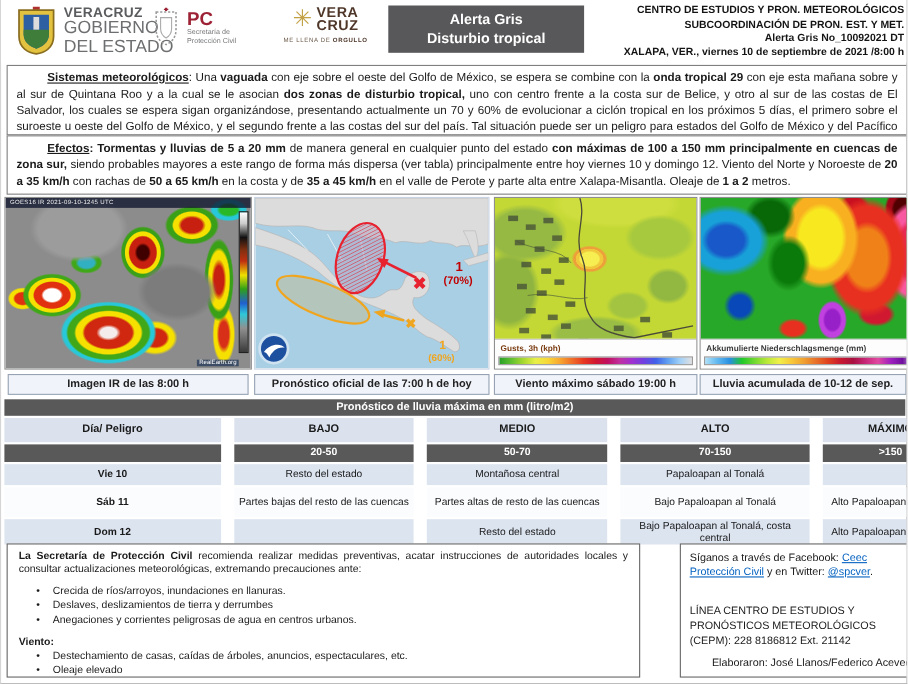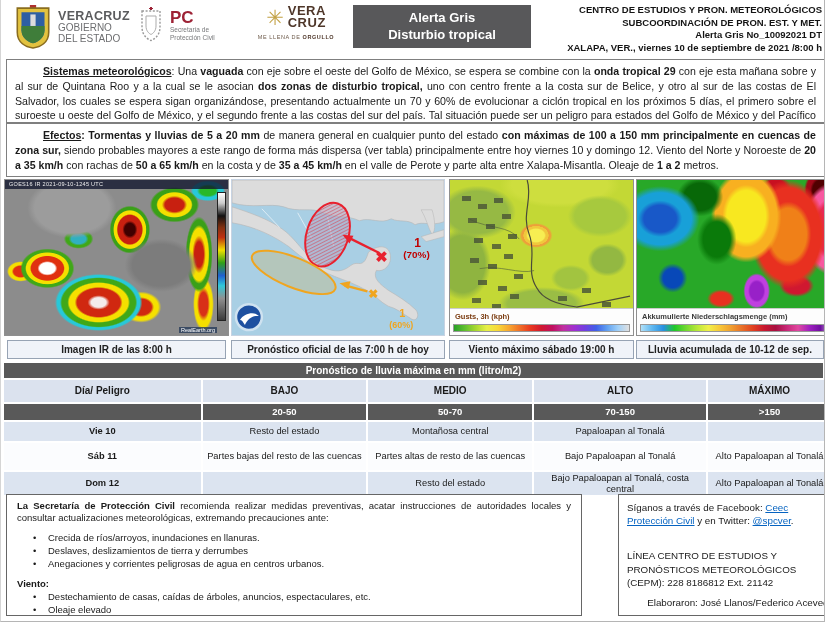--- a/index.html
+++ b/index.html
@@ -8,21 +8,21 @@
     border-right:1px solid #b5b5b5;border-left:1px solid #d5d5d5;border-bottom:1px solid #b5b5b5;box-sizing:border-box;}
   .b{font-weight:bold;}
   .u{text-decoration:underline;padding-left:28px;}
   .lnk{color:#0563c1;text-decoration:underline;cursor:pointer;}
 
   
   .hdr{position:absolute;top:0;left:0;width:825px;height:57px;background:#fff;}
   .gov{position:absolute;left:14px;top:5px;display:flex;align-items:center;gap:7px;}
   .gov-txt{font-weight:bold;color:#5b5c5e;line-height:1.05;}
   .gov-txt .l1{font-size:12.5px;letter-spacing:.3px;}
-  .gov-txt .l2,.gov-txt .l3{font-size:10px;font-weight:normal;color:#6d6e70;}
+  .gov-txt .l2,.gov-txt .l3{font-size:16px;font-weight:normal;color:#6d6e70;}
   .pclogo{position:absolute;left:137px;top:6px;display:flex;align-items:center;gap:6px;}
   .pc-txt .abbr{font-size:17px;font-weight:bold;color:#9d2235;line-height:1;}
   .pc-txt .sub{font-size:6.5px;color:#77787a;line-height:1.15;}
   .vclogo{position:absolute;left:250px;top:5px;width:90px;text-align:center;}
   .vc-row{display:flex;align-items:center;justify-content:center;gap:4px;}
   .vc-mark{color:#c3a246;font-size:21px;line-height:1;}
   .vc-name{color:#4e3629;font-weight:bold;font-size:13px;line-height:.95;text-align:left;letter-spacing:.5px;}
   .vc-tag{font-size:5.5px;color:#6d5a4a;margin-top:4px;letter-spacing:.6px;}
   .vc-tag .b{color:#4e3629;}
   .alertbox{position:absolute;left:352px;top:5px;width:178px;height:43px;background:#58585a;
@@ -110,21 +110,21 @@
     display:flex;align-items:center;justify-content:center;font-size:10px;font-weight:bold;color:#222;box-sizing:border-box;}
   .c1{left:6px;width:219px;}
   .c2{left:230px;width:214px;}
   .c3{left:448px;width:185px;}
   .c4{left:635px;width:188px;}
 
   
   .tbl-title{position:absolute;left:3px;top:363px;width:819px;height:15px;background:#595959;
     color:#fff;font-weight:bold;font-size:10px;display:flex;align-items:center;justify-content:center;}
   .trow{position:absolute;left:3px;width:819px;display:grid;
-    grid-template-columns:24% 20% 20% 21% 15%;column-gap:2px;background:#fff;}
+    grid-template-columns:24% 20% 20% 21% 15%;column-gap:12px;background:#fff;}
   .tc{display:flex;align-items:center;justify-content:center;text-align:center;
     font-size:9.3px;line-height:1.15;padding:1px 3px;box-sizing:border-box;}
   .thead{top:380px;height:22px;}
   .thead .tc{background:#dbe2ee;font-weight:bold;font-size:10px;}
   .trange{top:404px;height:16px;}
   .trange .tc{background:#595959;color:#fff;font-weight:bold;font-size:9.5px;}
   .tdata .tc{background:#dce4f0;}
   .tdata.alt .tc{background:#fbfcfe;}
   .tdata .tc.day{font-weight:bold;}
   .r0{top:422px;height:19px;}

